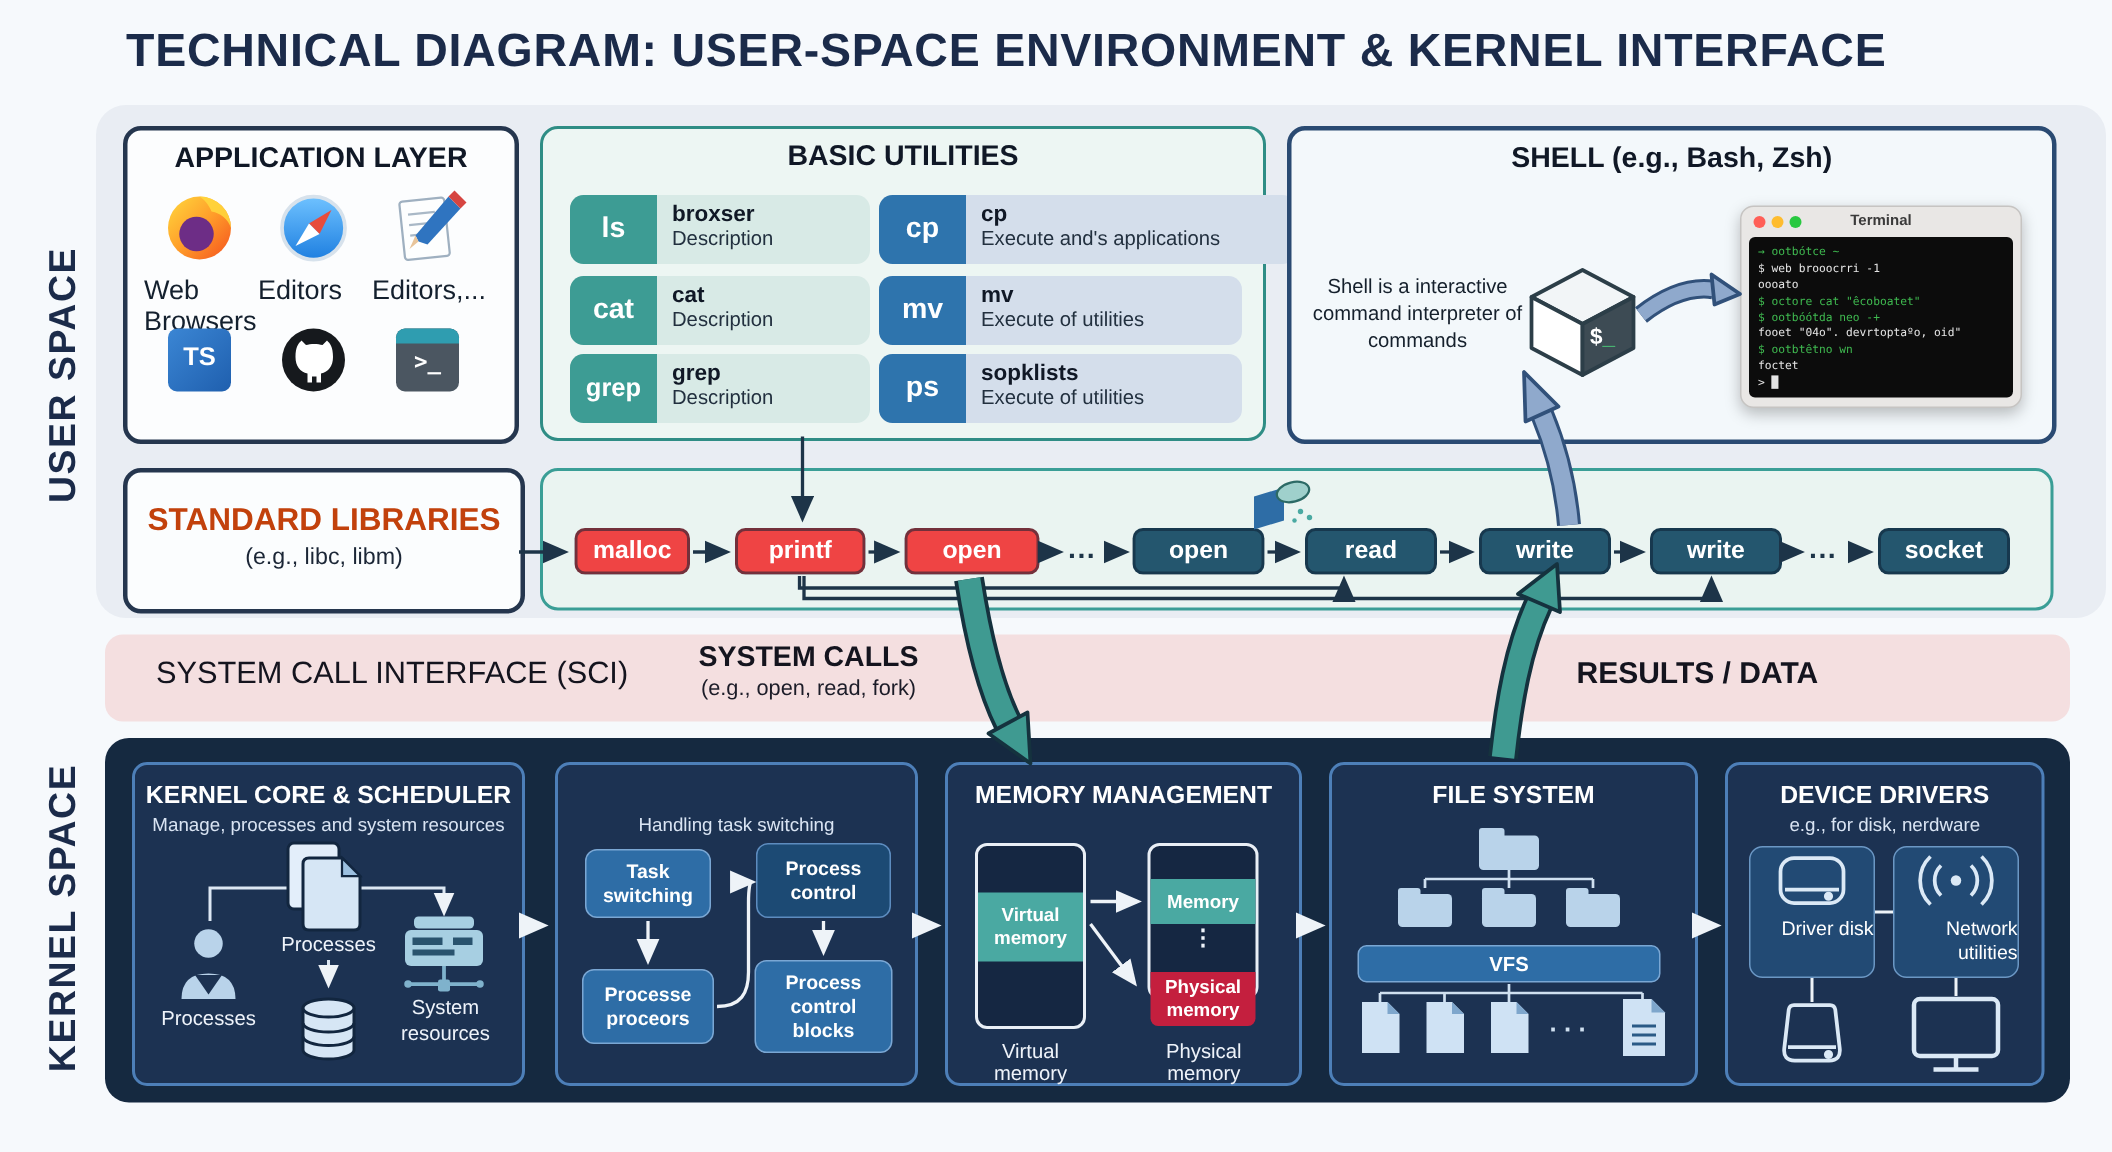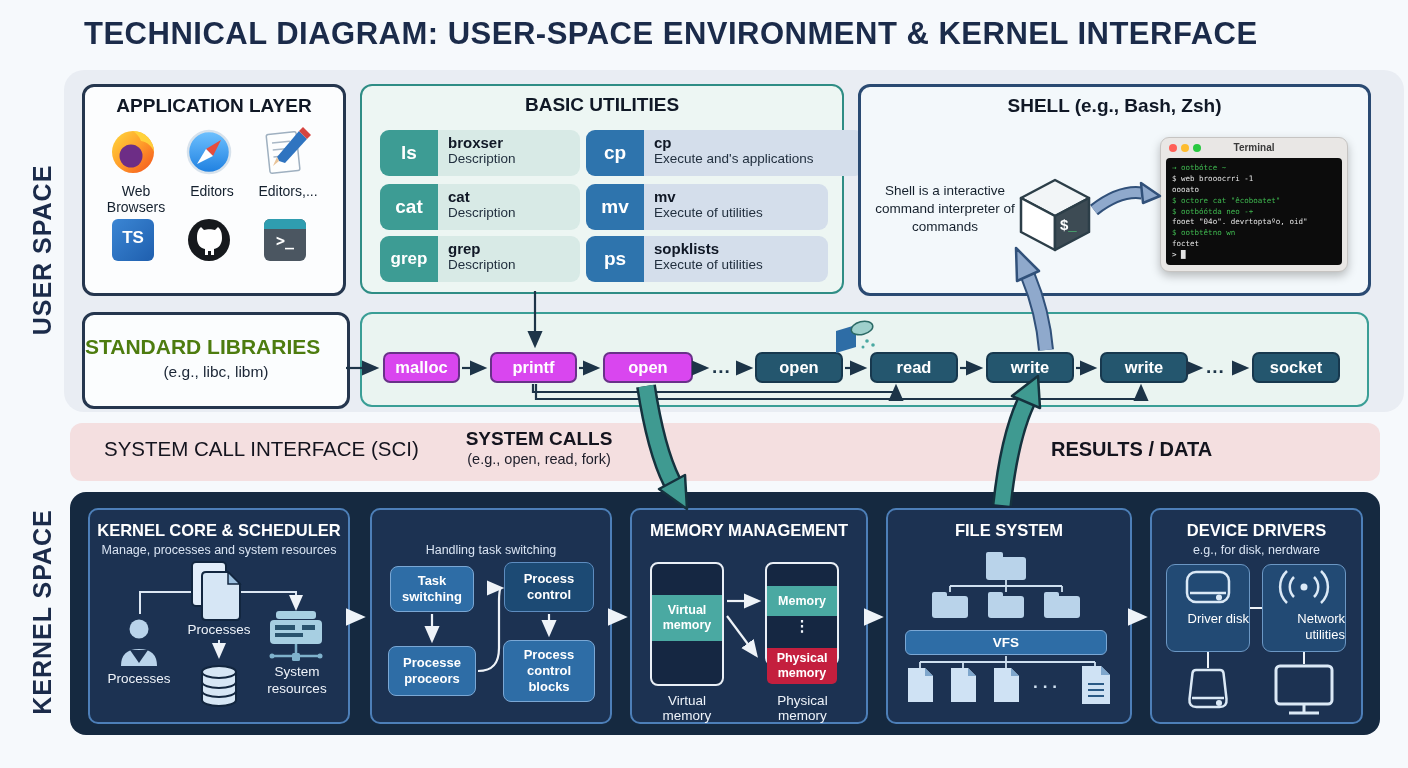--- a/index.html
+++ b/index.html
@@ -14,21 +14,21 @@
   .sci-band{left:70px;top:423px;width:1310px;height:58px;background:#f4dfe0;border-radius:12px}
   .kernel-band{left:70px;top:492px;width:1310px;height:243px;background:#152940;border-radius:16px}
   
   .box{position:absolute;border-radius:12px}
   .box-app{left:82px;top:84px;width:258px;height:206px;background:#fcfdfe;border:3px solid #25364e}
   .box-util{left:360px;top:84px;width:480px;height:206px;background:#edf6f3;border:2px solid #2f8d85}
   .box-shell{left:858px;top:84px;width:507px;height:206px;background:#f3f8fb;border:3px solid #2a4a72}
   .box-stdlib{left:82px;top:312px;width:262px;height:91px;background:#fbfdfe;border:3px solid #25364e}
   .box-chain{left:360px;top:312px;width:1005px;height:91px;background:#eaf4f1;border:2px solid #3a9e96}
   .box-title{position:absolute;left:0;right:0;top:8px;text-align:center;font-size:19px;font-weight:800;color:#101826}
-  .app-label{position:absolute;font-size:14px;color:#14202e;text-align:center;width:80px;margin-left:-40px}
+  .app-label{position:absolute;font-size:18px;color:#14202e;width:80px;margin-left:-40px}
   
   .util{position:absolute;height:46px;border-radius:9px;display:flex;overflow:hidden}
   .util-badge{width:58px;flex:0 0 58px;display:flex;align-items:center;justify-content:center;
               color:#fff;font-weight:800;font-size:19px}
   .util.teal .util-badge{background:#3d9c94}
   .util.blue .util-badge{background:#2e74ad}
   .util.teal{background:#d8eae6}
   .util.blue{background:#d4deeb}
   .util-body{padding:4px 10px;line-height:1.15}
   .util-name{font-size:15px;font-weight:800;color:#101826}
@@ -42,26 +42,26 @@
             border-radius:9px;box-shadow:0 4px 10px rgba(0,0,0,.25)}
   .term-bar{position:absolute;left:0;top:0;right:0;height:19px;text-align:center;font-size:10px;color:#3a3a3a;line-height:19px;font-weight:700}
   .tdot{position:absolute;top:6px;width:8px;height:8px;border-radius:50%}
   .term-body{position:absolute;left:5px;right:5px;top:20px;bottom:6px;background:#0c0c0c;border-radius:4px;
              padding:5px 6px;font-family:"DejaVu Sans Mono",monospace;font-size:7.5px;line-height:1.45;overflow:hidden}
   .tl{white-space:pre}
   .tl[data-c="green"]{color:#3fb950}
   .tl[data-c="white"]{color:#e4e4e4}
   .tl[data-c="cursor"]{color:#e4e4e4}
   
-  .stdlib-title{position:absolute;left:0;right:0;top:20px;font-size:21px;font-weight:800;color:#4d7c0f}
+  .stdlib-title{position:absolute;left:0;right:0;top:20px;text-align:center;font-size:21px;font-weight:800;color:#c2410c}
   .stdlib-sub{position:absolute;left:0;right:0;top:48px;text-align:center;font-size:15.5px;color:#1b2636}
   
   .pill{position:absolute;top:352px;height:31px;border-radius:7px;color:#fff;font-weight:700;font-size:16.5px;
         display:flex;align-items:center;justify-content:center;border:2px solid rgba(12,32,52,.55);box-sizing:border-box}
-  .pill.red{background:#d946ef}
+  .pill.red{background:#ef4444}
   .pill.dark{background:#24566e}
   .chain-dots{position:absolute;top:356px;font-size:19px;font-weight:800;color:#1d3448;letter-spacing:1px}
   
   .sci-title{left:104px;top:437px;font-size:20.5px;font-weight:400;color:#14141e}
   .sci-center{left:436px;top:428px;width:206px;text-align:center}
   .sci-calls{font-size:19px;font-weight:800;color:#14141e}
   .sci-sub{font-size:14.5px;color:#1c1c28;margin-top:1px}
   .sci-results{left:1051px;top:438px;font-size:20px;font-weight:800;color:#14141e}
   
   .kbox{position:absolute;top:508px;height:216px;background:#1c3252;border:2px solid #4d7fb8;border-radius:10px;box-sizing:border-box}

